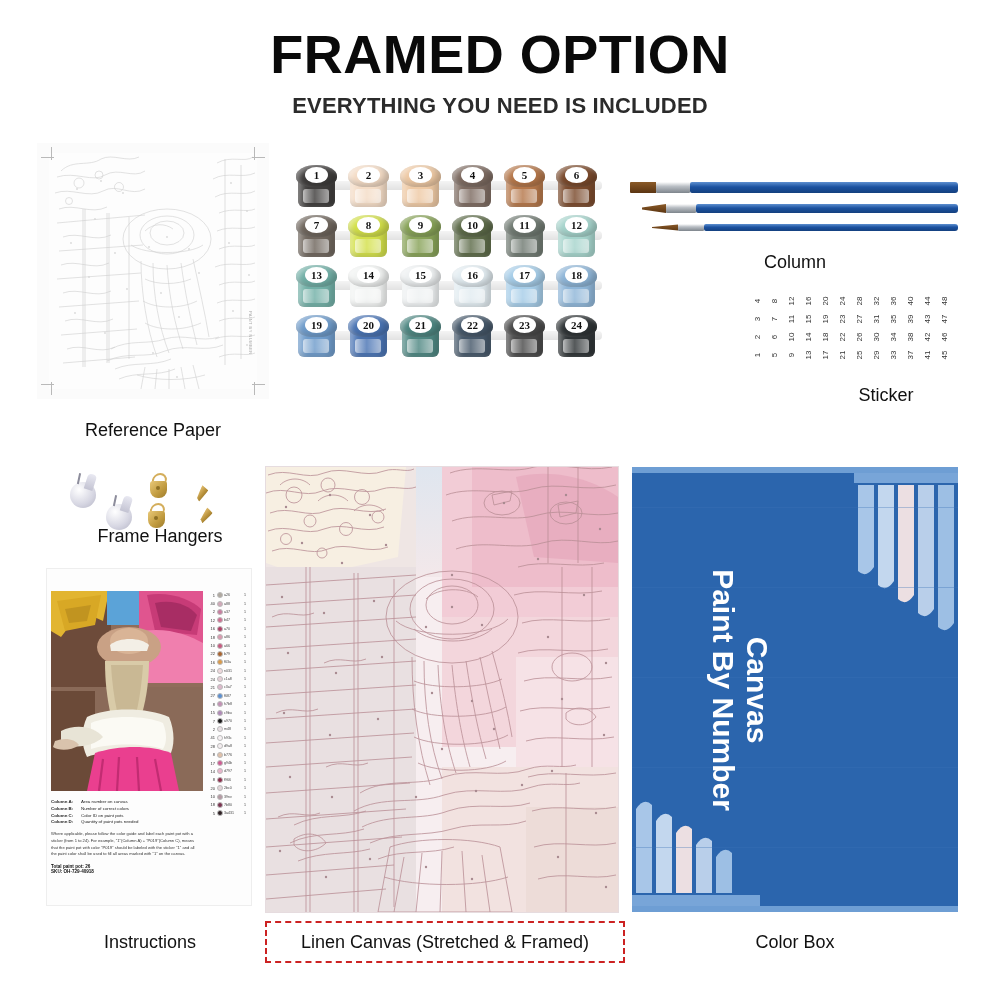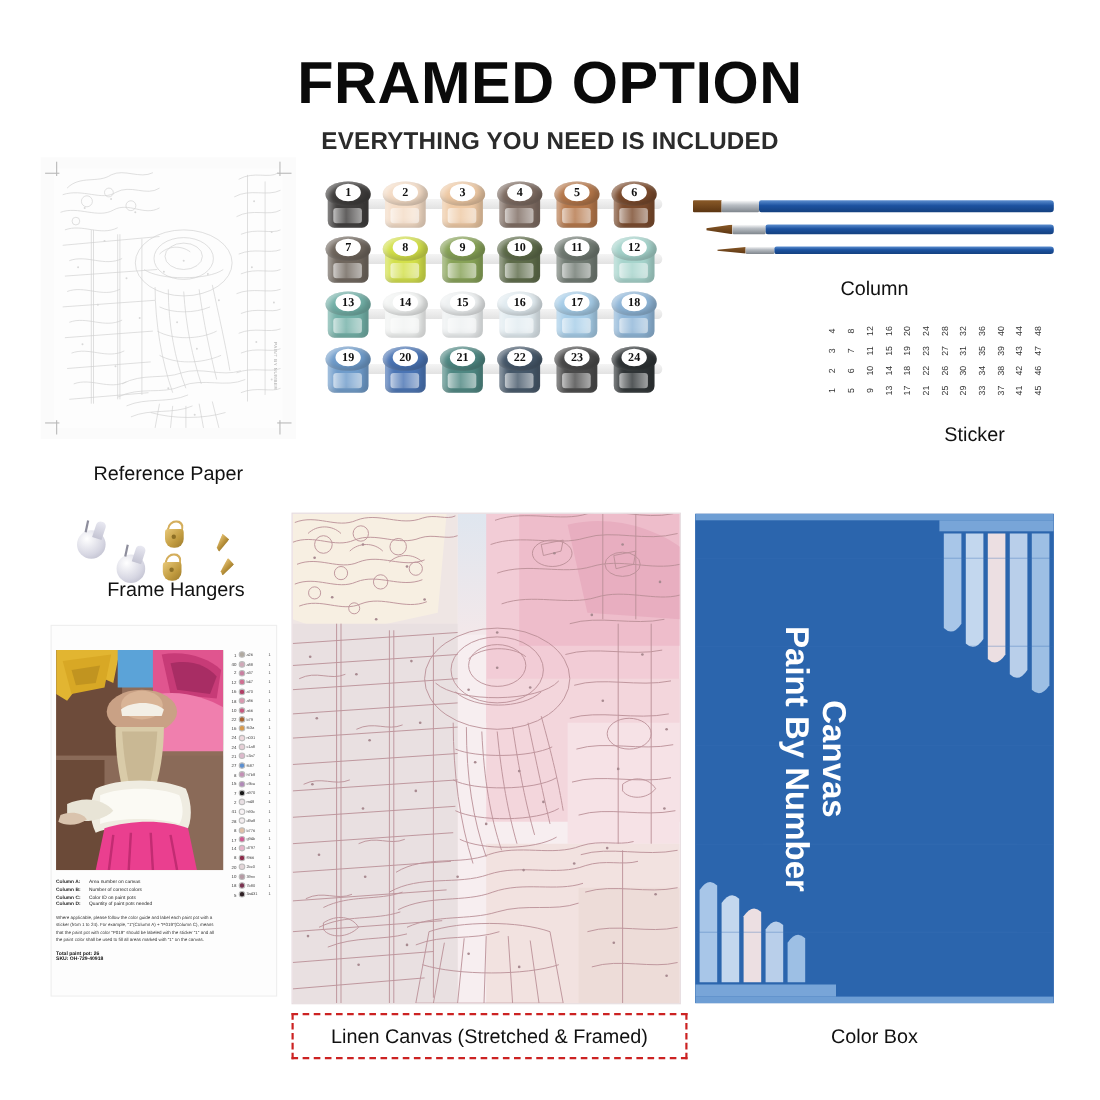--- a/index.html
+++ b/index.html
@@ -12,21 +12,21 @@
     color:#111;
     position:relative;
     overflow:hidden;
   }
   .page { position:relative; width:1000px; height:1000px; }
 
   
   .header { position:absolute; left:0; top:26px; width:1000px; text-align:center; }
   .title {
     font-size:54px; font-weight:bold; letter-spacing:0.5px;
-    line-height:1.05; color:#0a0a0a;margin-top:22px;
+    line-height:1.05; color:#0a0a0a;
   }
   .subtitle {
     margin-top:10px; font-size:22px; font-weight:bold;
     letter-spacing:0.2px; color:#2b2b2b;
   }
 
   
   .caption {
     position:absolute; text-align:center;
     font-size:18px; color:#111; white-space:nowrap;
@@ -810,20 +810,21 @@
       <div class="inst-total">
         <span>Total paint pot:</span>
         <span>26</span>
       </div>
       <div class="inst-sku">
         <span>SKU:</span>
         <span>OH-729-40918</span>
       </div>
     </div>
   </div>
+  <div class="caption" style="left:40px; top:932px; width:220px;">Instructions</div>
 
   <div class="canvas-wrap">
     <svg class="canvas-art" width="352" height="445" viewBox="0 0 352 445">
       <defs>
         <linearGradient id="skyg" x1="0" y1="0" x2="0" y2="1">
           <stop offset="0%" stop-color="#dfe6ef"></stop>
             <stop offset="100%" stop-color="#f3e8ea"></stop>
         </linearGradient>
       </defs>
       <rect width="352" height="445" fill="#f7eef0"></rect>

